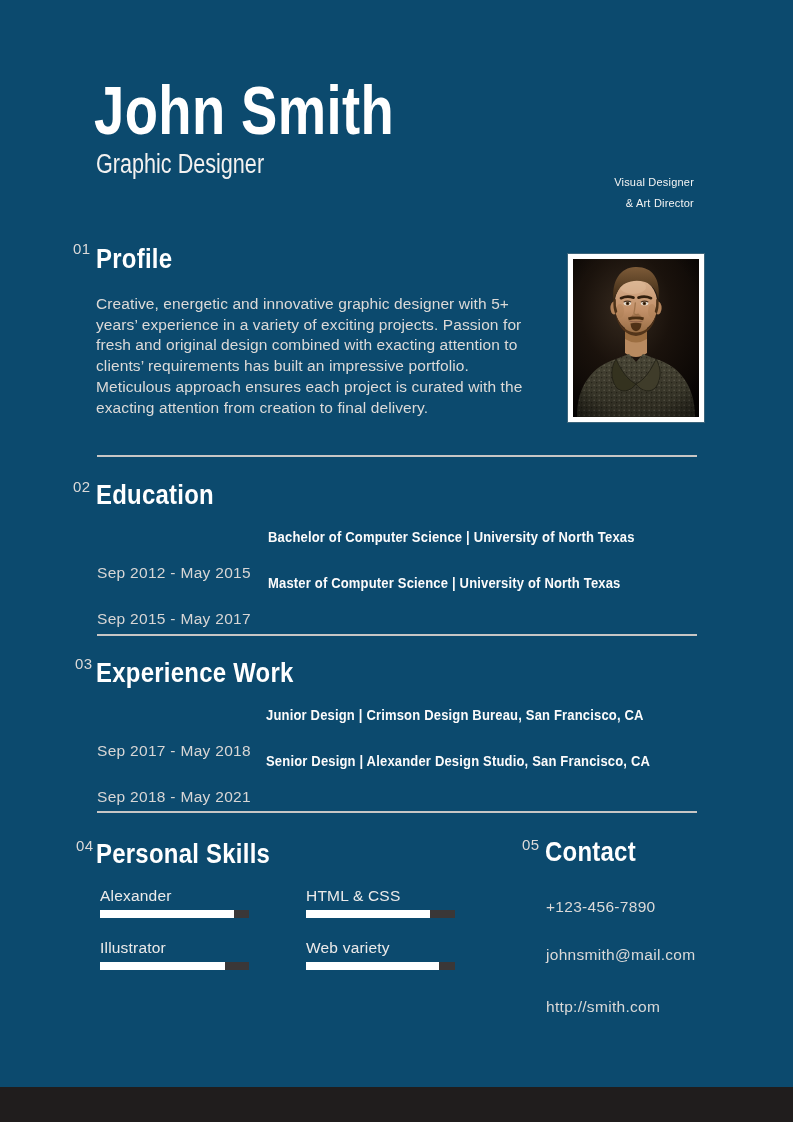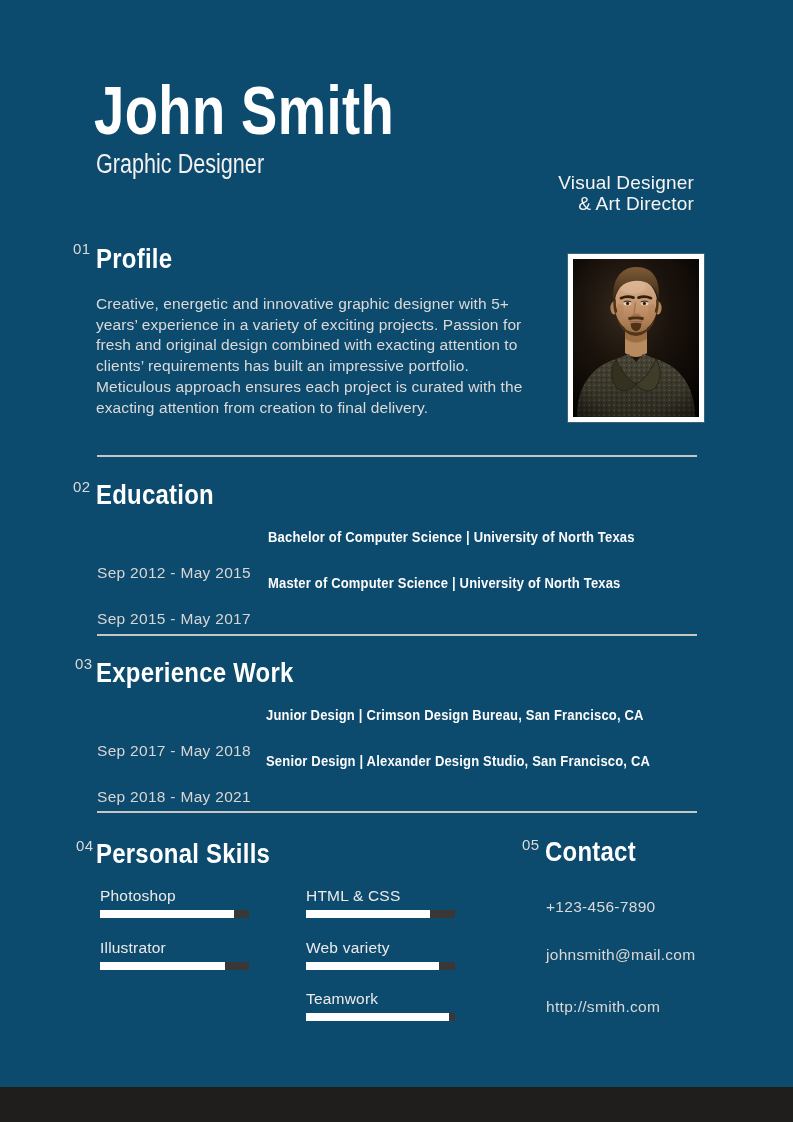--- a/index.html
+++ b/index.html
@@ -15,21 +15,21 @@
   .name {
     left:94px; top:76px; font-size:68px; font-weight:bold; color:#ffffff;
     letter-spacing:0.5px; transform:scaleX(0.80); transform-origin:left top;
   }
   .subtitle {
     left:96px; top:151px; font-size:27px; font-weight:400; color:#f3f1f0;
     transform:scaleX(0.80); transform-origin:left top;
   }
   .tagline {
     position:absolute; right:99px; top:172px; text-align:right;
-    font-size:19px; line-height:21px; color:#f6f5f4; letter-spacing:0.2px;
+    font-size:11px; line-height:21px; color:#f6f5f4; letter-spacing:0.2px;
   }
 
   .sec-num { font-size:15px; color:#dcdad9; letter-spacing:0.5px; }
   .sec-title {
     font-size:27.5px; font-weight:bold; color:#ffffff; letter-spacing:0.3px;
     transform:scaleX(0.87); transform-origin:left top;
   }
 
   .body-text {
     position:absolute; left:96px; top:294px; width:452px;
@@ -169,47 +169,41 @@
   <div class="abs desc" style="left:266px; top:707px;">Junior Design | Crimson Design Bureau, San Francisco, CA</div>
   <div class="abs date" style="left:97px; top:753px;">Sep 2018 - May 2021</div>
   <div class="abs desc" style="left:266px; top:753px;">Senior Design | Alexander Design Studio, San Francisco, CA</div>
 
   <div class="divider" style="top:811px;"></div>
 
   <div class="abs sec-num" style="left:76px; top:838px;">04</div>
   <div class="abs sec-title" style="left:96px; top:840px;">Personal Skills</div>
 
   <div class="skill" style="left:100px; top:887px;">
-    <div class="skill-label">Photoshop</div>
+    <div class="skill-label">Alexander</div>
     <div class="skill-track">
       <div class="skill-fill" style="width: 90%;"></div>
     </div>
   </div>
   <div class="skill" style="left:100px; top:939px;">
     <div class="skill-label">Illustrator</div>
     <div class="skill-track">
       <div class="skill-fill" style="width: 84%;"></div>
     </div>
   </div>
   <div class="skill" style="left:306px; top:887px;">
     <div class="skill-label">HTML &amp; CSS</div>
     <div class="skill-track">
       <div class="skill-fill" style="width: 83%;"></div>
     </div>
   </div>
   <div class="skill" style="left:306px; top:939px;">
     <div class="skill-label">Web variety</div>
     <div class="skill-track">
       <div class="skill-fill" style="width: 89%;"></div>
-    </div>
-  </div>
-  <div class="skill" style="left:306px; top:990px;">
-    <div class="skill-label">Teamwork</div>
-    <div class="skill-track">
-      <div class="skill-fill" style="width: 96%;"></div>
     </div>
   </div>
 
   <div class="abs sec-num" style="left:522px; top:837px;">05</div>
   <div class="abs sec-title" style="left:545px; top:838px;">Contact</div>
 
   <div class="abs contact-item" style="left:546px; top:899px;">+123-456-7890</div>
   <div class="abs contact-item" style="left:546px; top:947px;">johnsmith@mail.com</div>
   <div class="abs contact-item" style="left:546px; top:999px;">http://smith.com</div>
 

